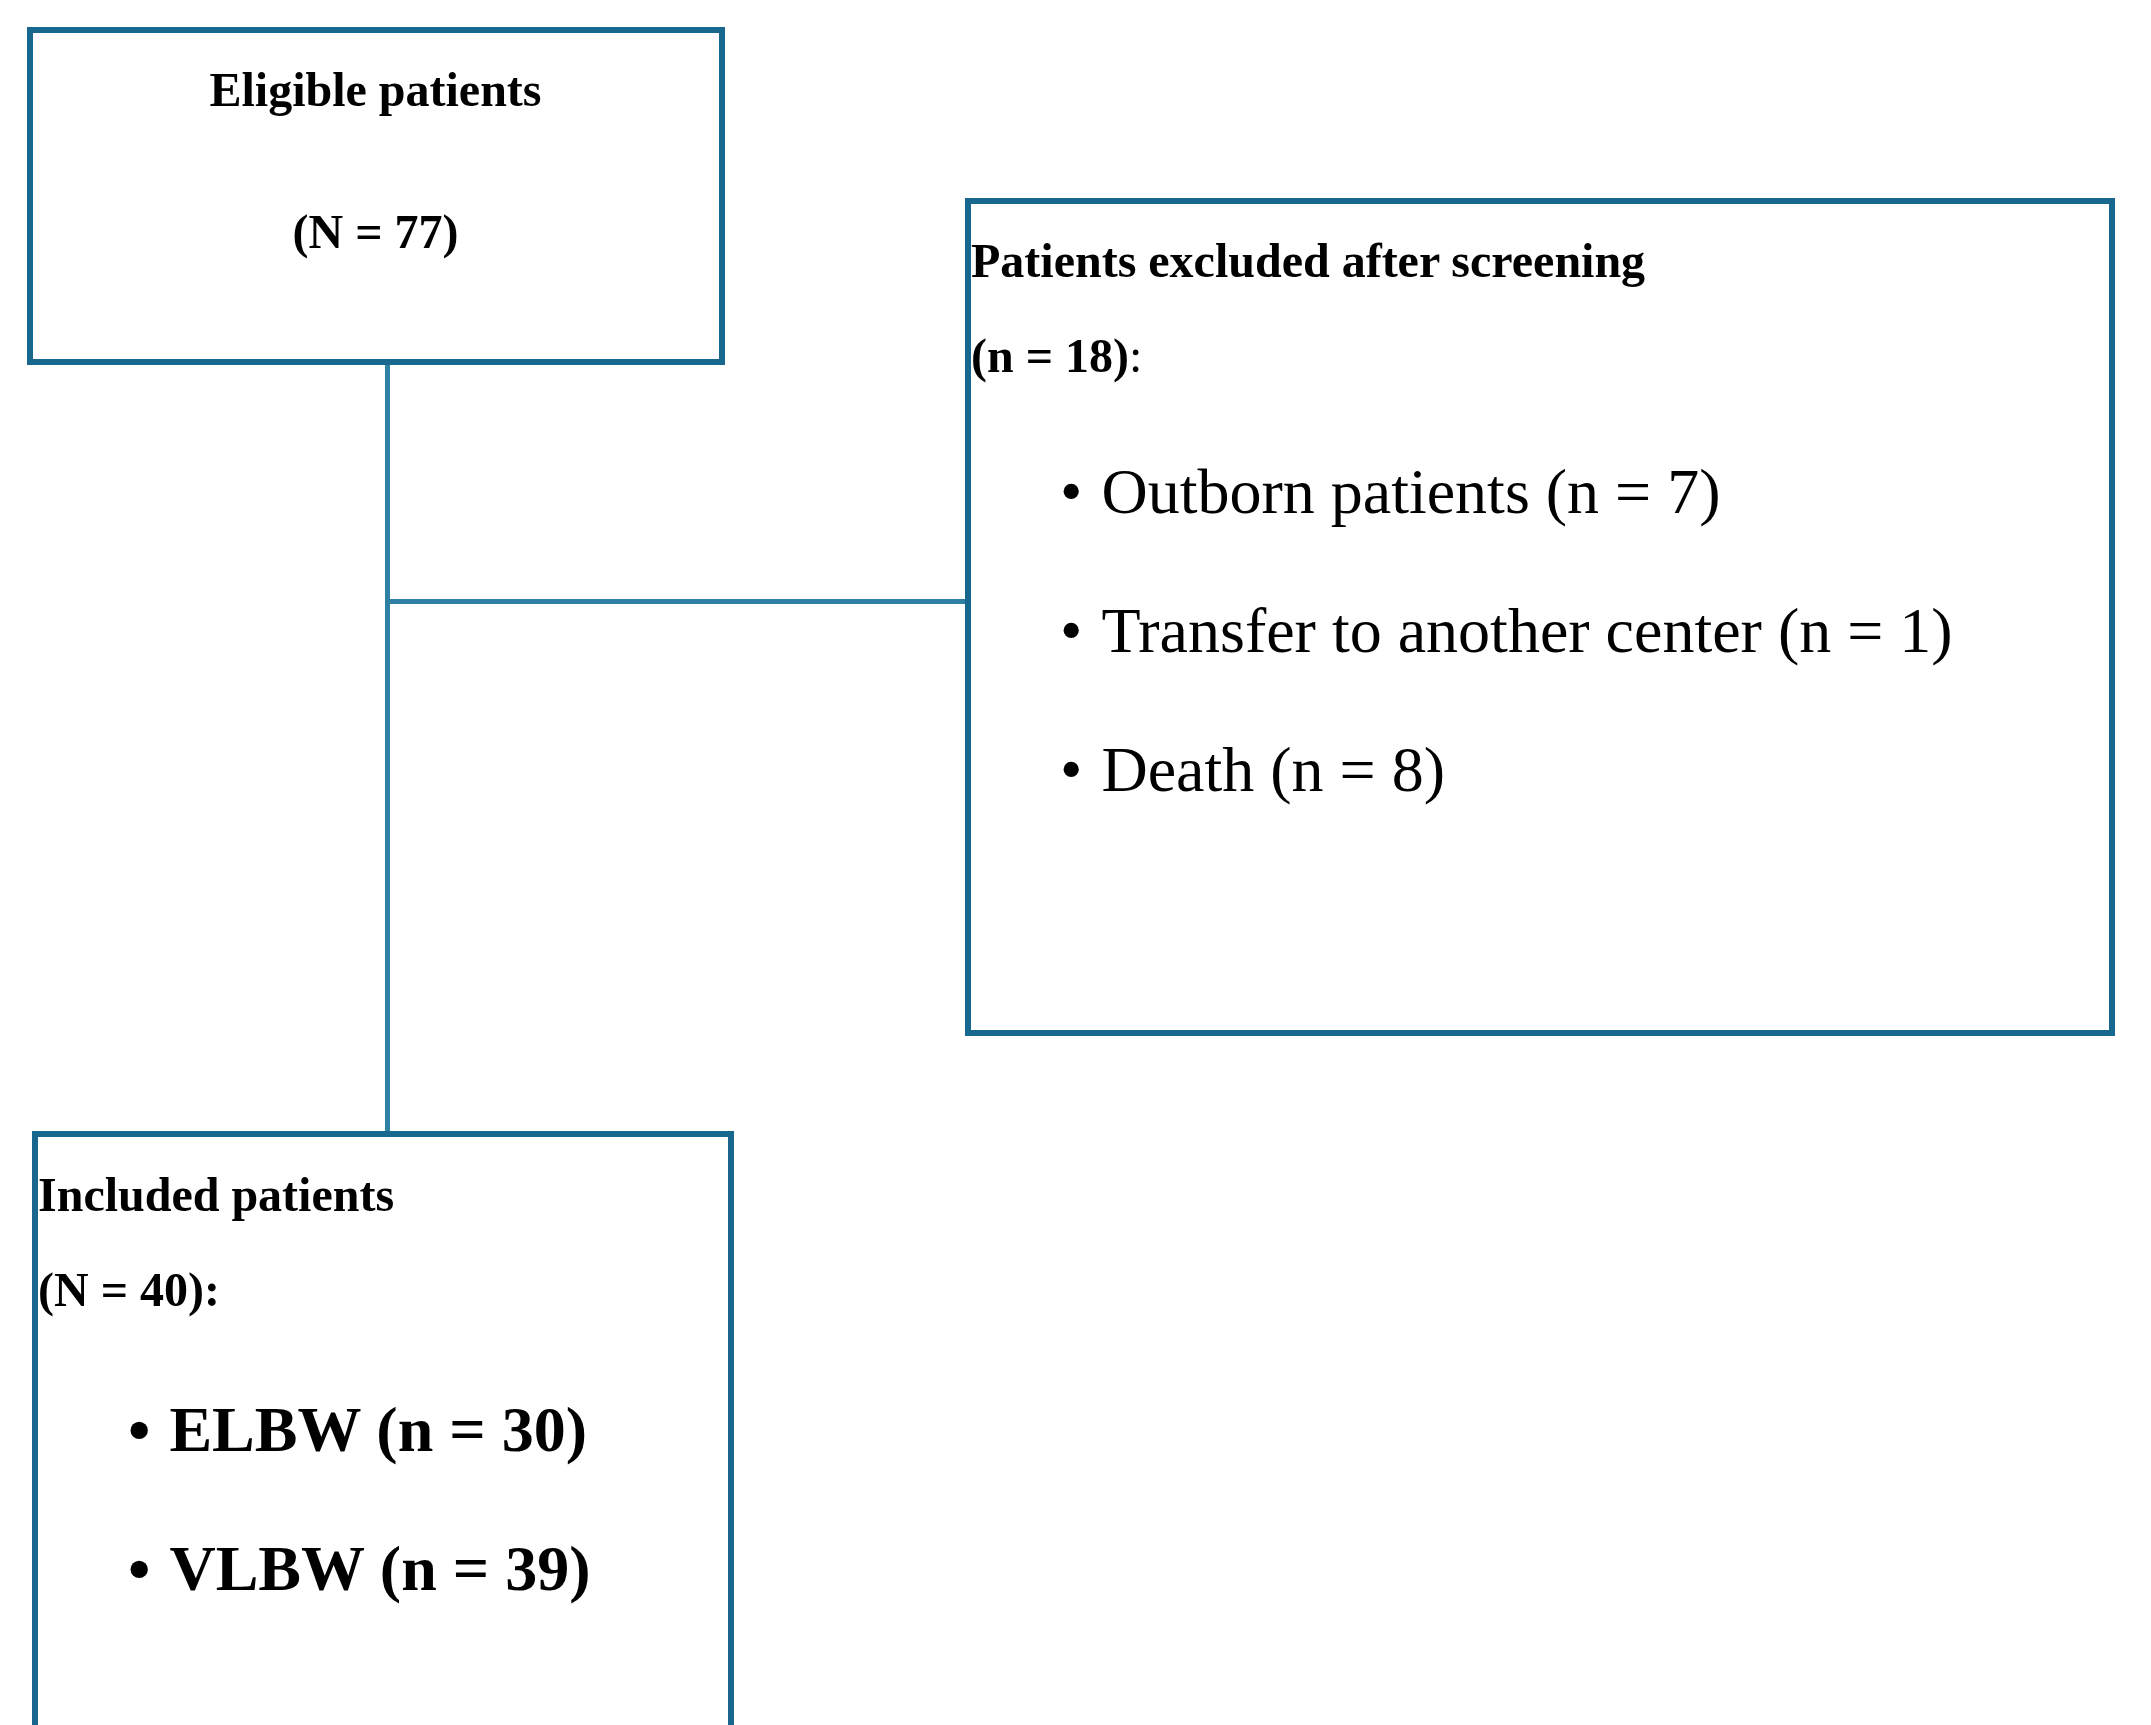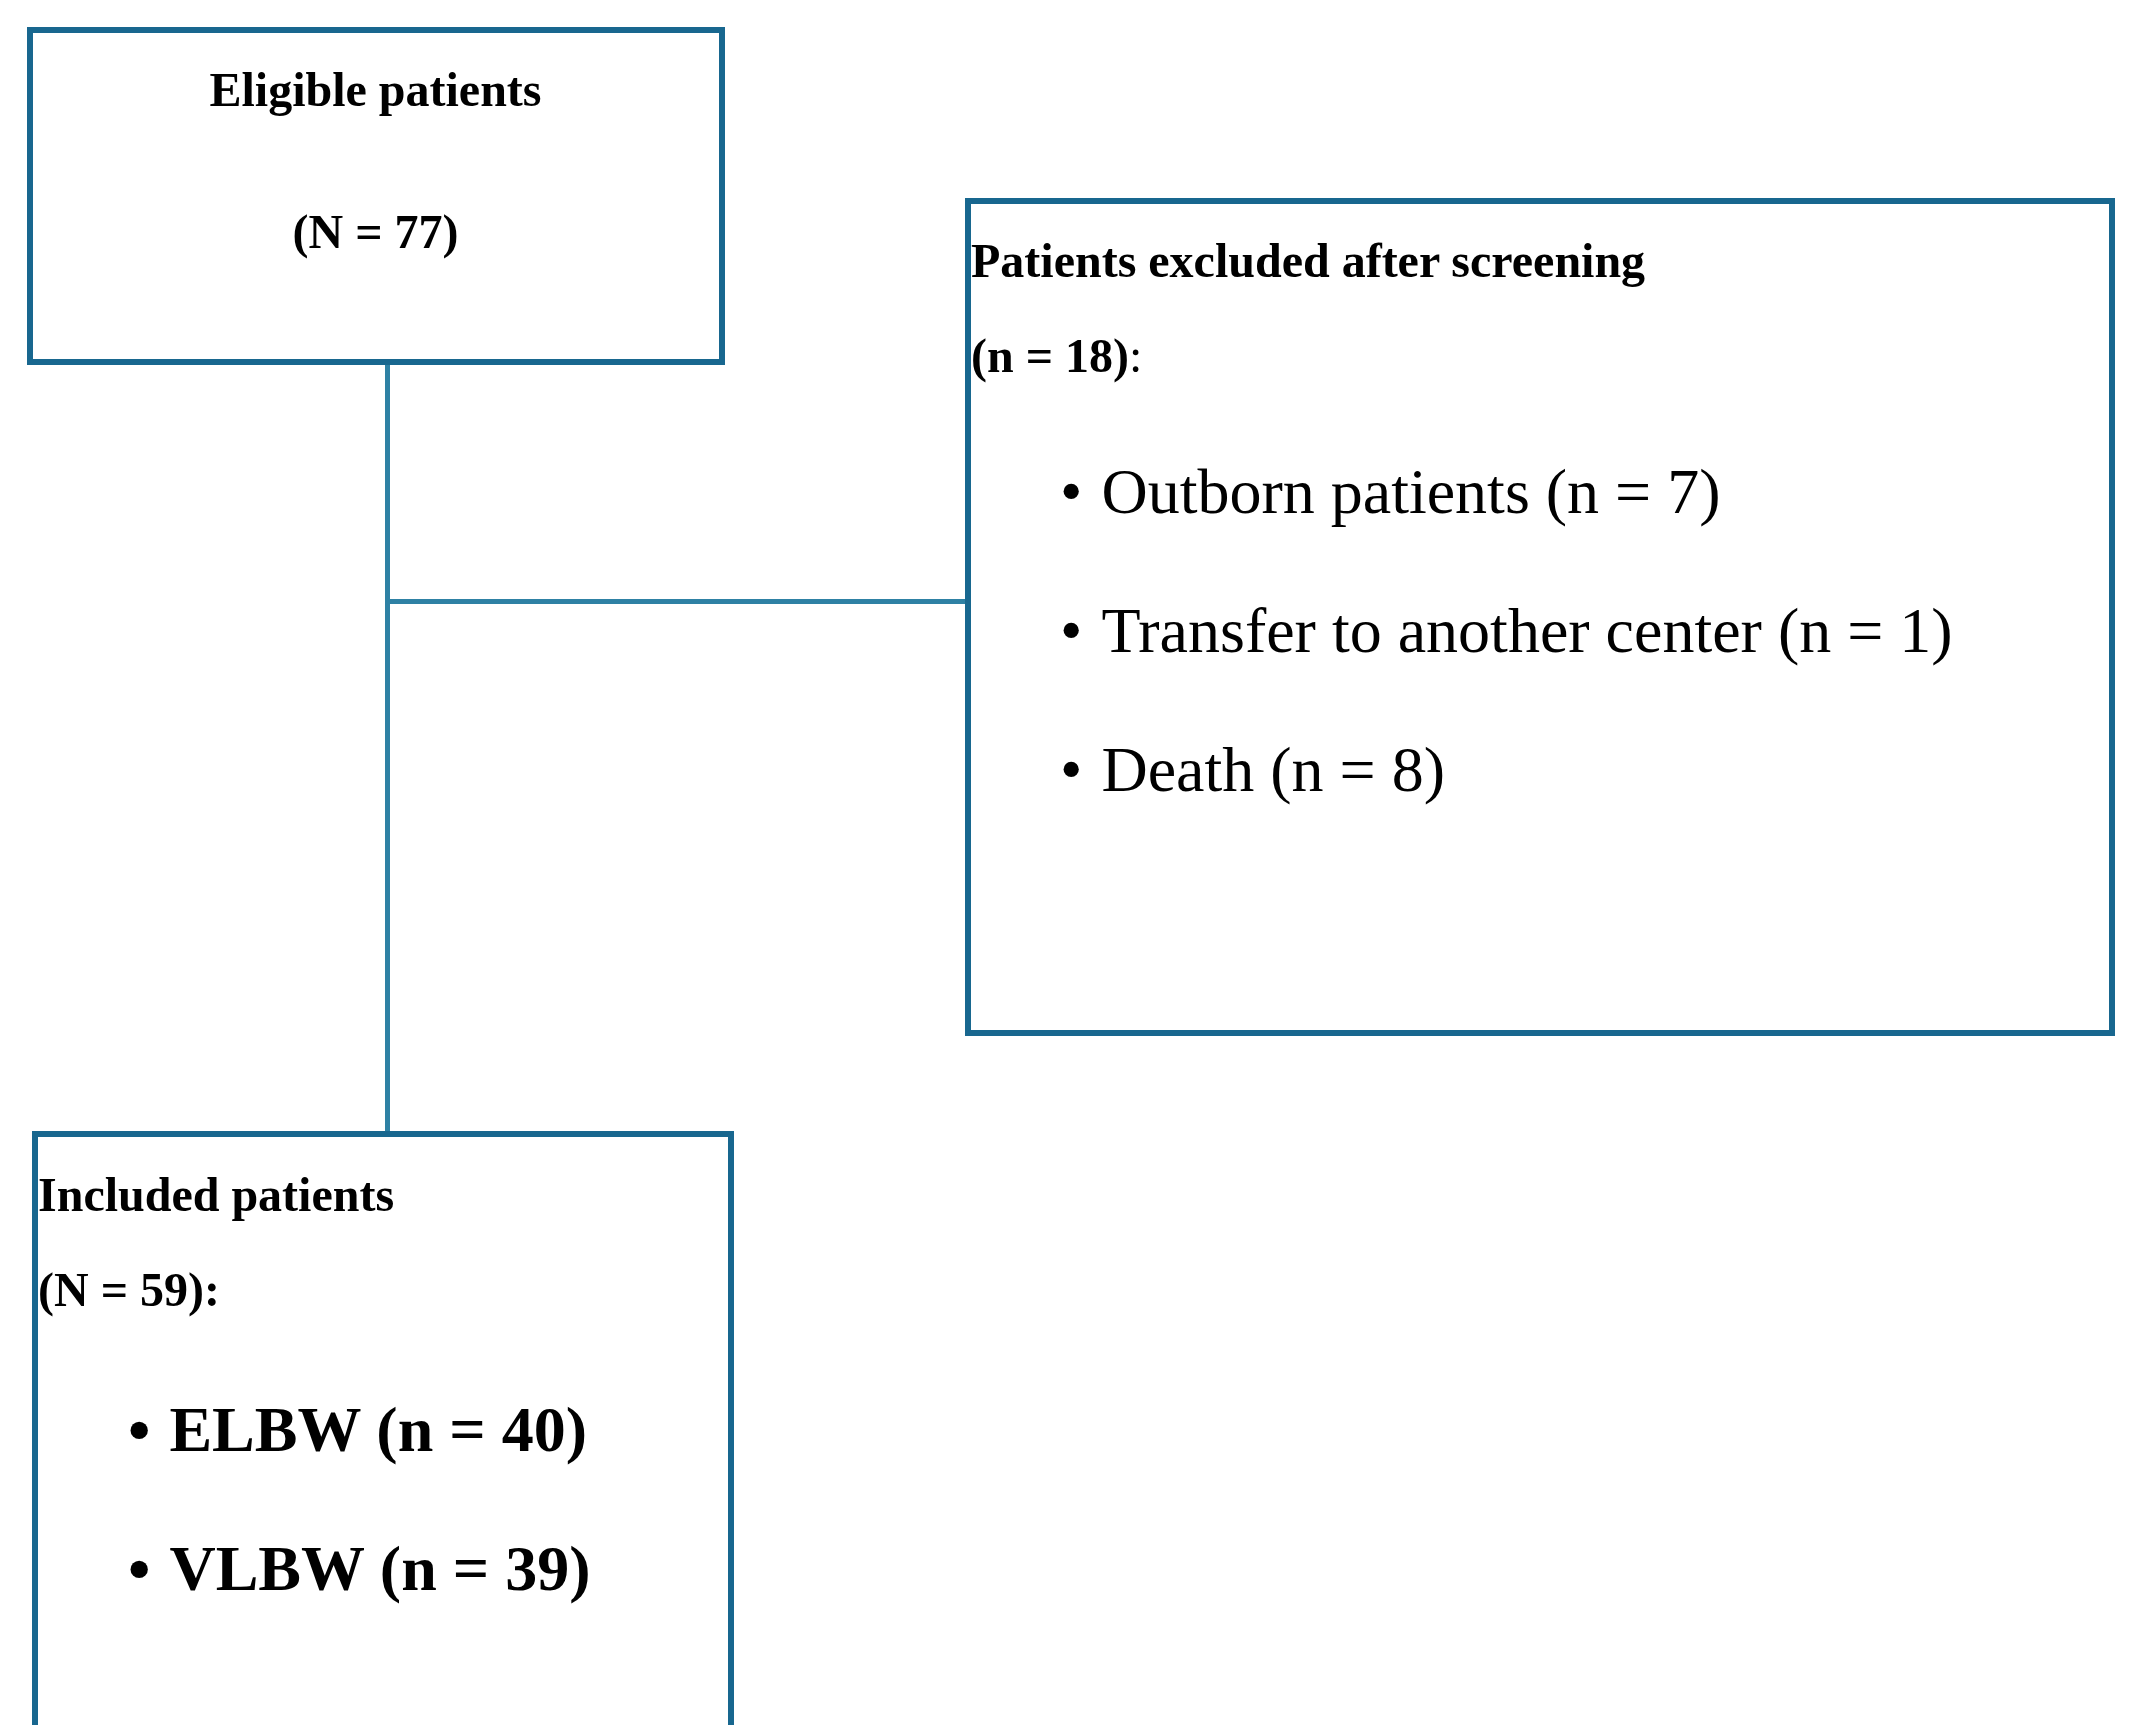--- a/index.html
+++ b/index.html
@@ -96,21 +96,21 @@
     <div class="line bold center"><span>(n = 18)</span><span class="normal-weight">:</span></div>
     <ul class="bullet-list">
       <li class="bullet-item"><span class="bullet-glyph">•</span><span>Outborn patients (n = 7)</span></li>
       <li class="bullet-item"><span class="bullet-glyph">•</span><span>Transfer to another center (n = 1)</span></li>
       <li class="bullet-item"><span class="bullet-glyph">•</span><span>Death (n = 8)</span></li>
     </ul>
   </div>
 
   <div class="box" id="box-included">
     <div class="line bold center">Included patients</div>
-    <div class="line bold center">(N = 59):</div>
+    <div class="line bold center">(N = 40):</div>
     <ul class="bullet-list">
-      <li class="bullet-item"><span class="bullet-glyph">•</span><span>ELBW (n = 40)</span></li>
+      <li class="bullet-item"><span class="bullet-glyph">•</span><span>ELBW (n = 30)</span></li>
       <li class="bullet-item"><span class="bullet-glyph">•</span><span>VLBW (n = 39)</span></li>
     </ul>
   </div>
 
 </div>
 
 
 </body></html>

